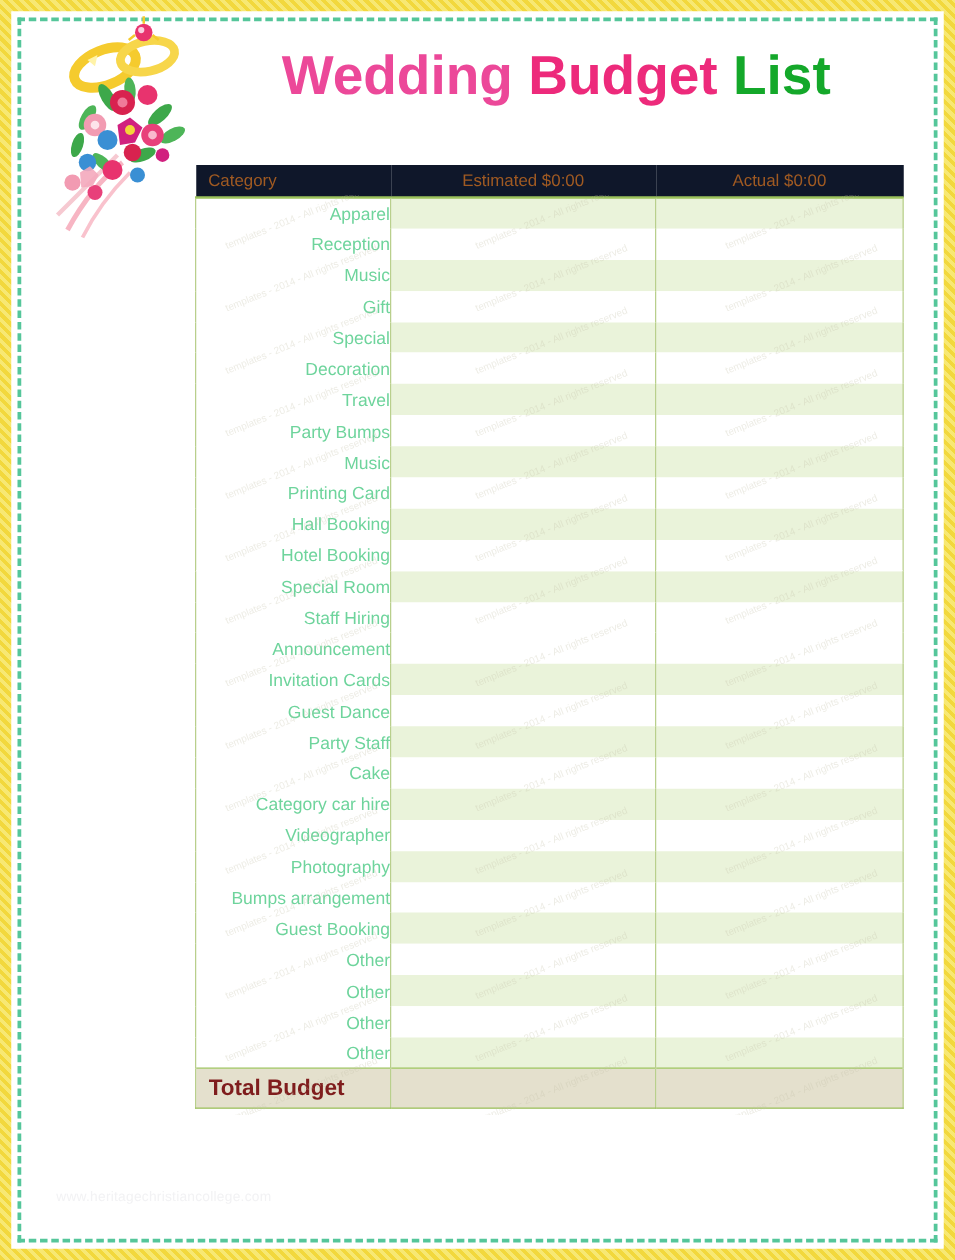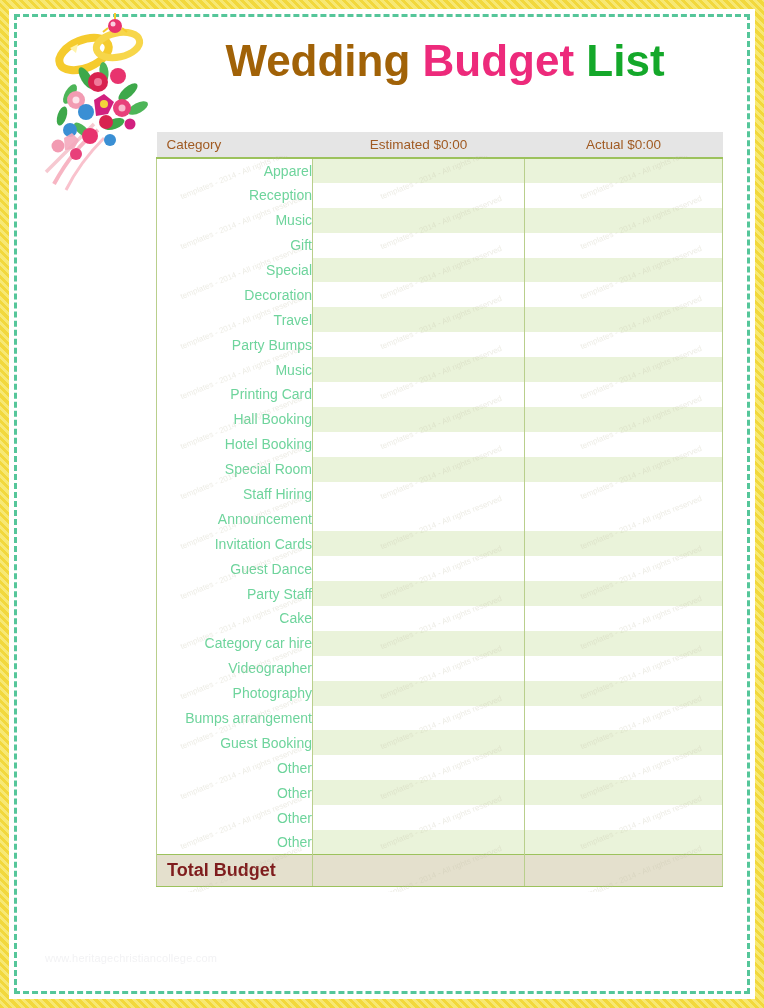--- a/index.html
+++ b/index.html
@@ -50,21 +50,21 @@
     position: absolute;
     left: 160px;
     top: 36px;
     width: 570px;
     text-align: center;
     font-size: 44px;
     font-weight: bold;
     letter-spacing: 0px;
     white-space: nowrap;
   }
-  .t-wedding { color: #a16207; }
+  .t-wedding { color: #ec4899; }
   .t-budget  { color: #ed2a7b; }
   .t-list    { color: #14a82a; }
 
   
   .decor {
     position: absolute;
     left: 42px;
     top: 12px;
     width: 128px;
     height: 180px;
@@ -83,21 +83,21 @@
     padding: 0;
     font-weight: normal;
   }
 
   .col-cat { width: 156px; }
   .col-est { width: 212px; }
   .col-act { width: 198px; }
 
   thead tr {
     height: 26px;
-    background: #e5e5e5;
+    background: #0f172a;
   }
   thead th {
     color: #a05a22;
     font-size: 13.5px;
     height: 26px;
     vertical-align: middle;
     border-bottom: 2px solid #9cc25c;
   }
   th.h-cat { text-align: left;   padding-left: 10px; }
   th.h-est { text-align: center; margin-top: 24px; }

